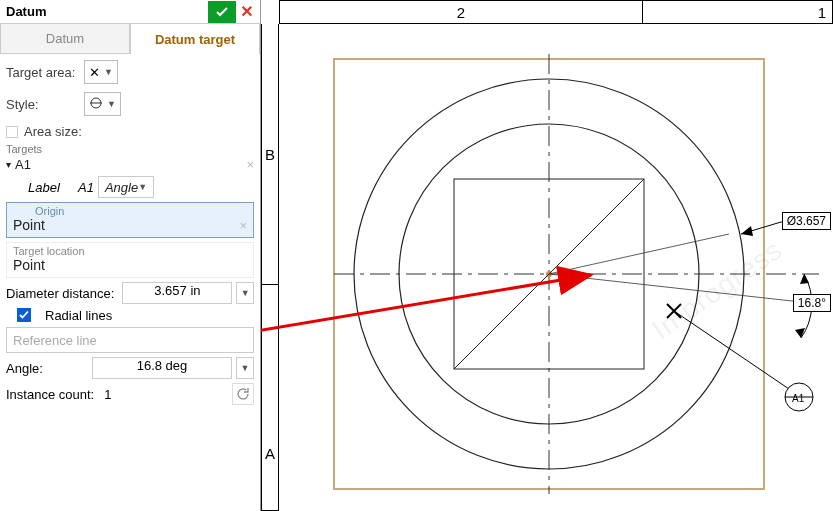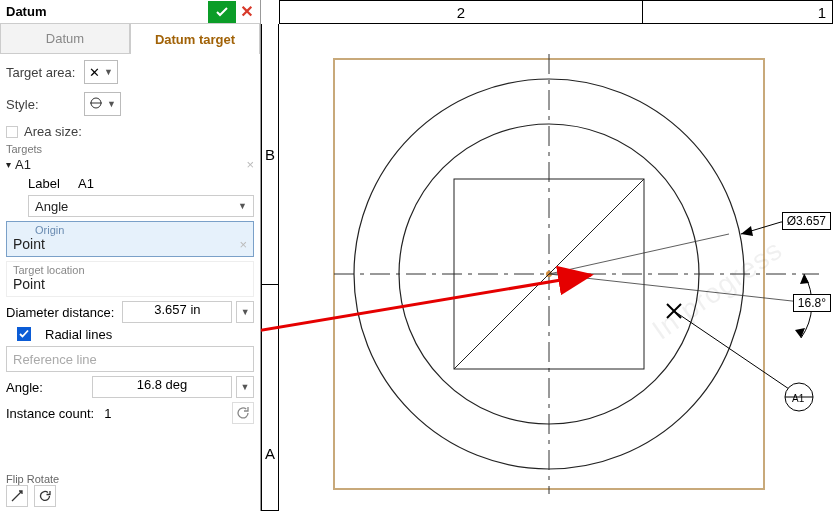--- a/index.html
+++ b/index.html
@@ -18,21 +18,21 @@
   .row { display: flex; align-items: center; gap: 6px; }
   .row label { min-width: 72px; color: #404040; }
   .dropdown-box { border: 1px solid #bbb; height: 24px; display: inline-flex; align-items: center; padding: 0 4px; gap:4px; }
   .chev { font-size: 9px; color: #555; }
   .area-size-check { width: 12px; height: 12px; border: 1px solid #ccc; display:inline-block; }
   .section-label { font-size: 11px; color: #777; padding: 2px 6px 0 6px; }
   .targets-area { padding: 2px 6px 4px 6px; display:flex; flex-direction:column; gap:4px; flex:1; overflow:auto;}
   .expand-row { display:flex; align-items:center; gap:4px; color:#222;}
   .expand-row .lbl { flex:1; }
   .close-x { color:#bbb; font-size:13px; cursor:pointer;}
-  .sub { margin-left: 22px; display:flex; flex-direction:column; gap:4px; }
+  .sub { margin-left: 22px; display:flex; flex-direction:row; gap:4px;font-style:italic; }
   .label-row { display:flex; align-items:center; gap:6px; }
   .select-like { border: 1px solid #ccc; height: 22px; display:flex; align-items:center; padding:0 6px; }
   .select-like .txt { flex:1; color:#222; }
   .origin-box { border:1px solid #7aa0c8; background:#e6f1fb; padding:2px 6px 4px 6px; }
   .origin-box .cap { font-size:11px; color:#6a8bb1;margin-left:22px; }
   .origin-box .val-row { display:flex; align-items:center;}
   .origin-box .val { font-size:14px; flex:1; color:#222; }
   .plain-box { padding:2px 6px 4px 6px; border:1px solid #eee; }
   .plain-box .cap { font-size:11px; color:#888; }
   .plain-box .val { font-size:14px; color:#222; }
@@ -177,35 +177,20 @@
       <span style="margin-left:4px">1</span>
       <div style="flex:1"></div>
       <div class="reload">
         <svg width="14" height="14" viewBox="0 0 14 14">
             <path d="M12 7a5 5 0 1 1-1.8-3.9M12 1v4h-4" stroke="#888" fill="none" stroke-width="1.3"></path>
           </svg>
       </div>
     </div>
   </div>
 
-  <div class="flip-rotate">
-    <div class="cap">Flip  Rotate</div>
-    <div>
-      <span class="tool-btn">
-        <svg width="14" height="14" viewBox="0 0 14 14">
-            <path d="M2 12 L12 2 M9 2 h3 v3" stroke="#333" fill="none" stroke-width="1.3"></path>
-          </svg>
-      </span>
-      <span class="tool-btn">
-        <svg width="14" height="14" viewBox="0 0 14 14">
-            <path d="M11.5 7a4.5 4.5 0 1 1-1.6-3.5M12 2v3.5h-3.5" stroke="#333" fill="none" stroke-width="1.3"></path>
-          </svg>
-      </span>
-    </div>
-  </div>
 </div>
 
 <div class="canvas-area">
   <div class="top-ruler">
     <div class="cell2">2</div>
     <div class="cell1">1</div>
   </div>
   <div class="left-ruler">
     <div class="cellB">B</div>
     <div class="cellA">A</div>

